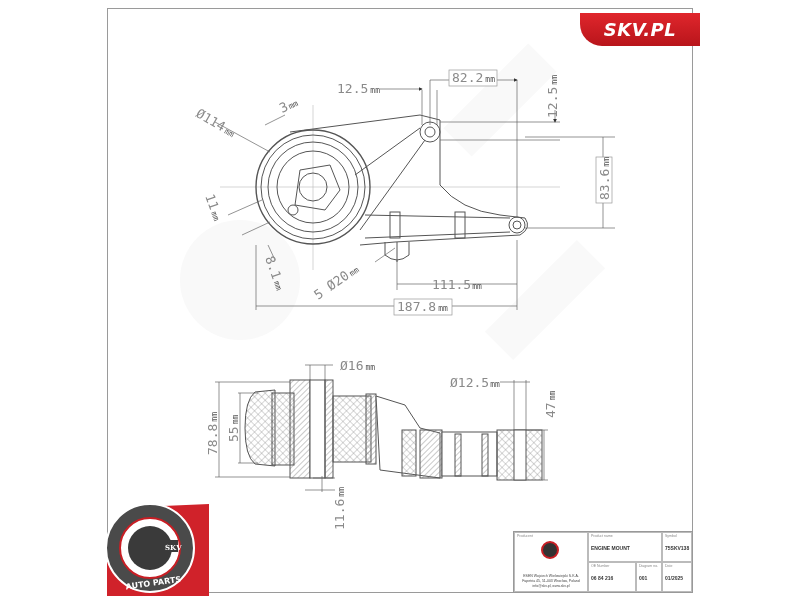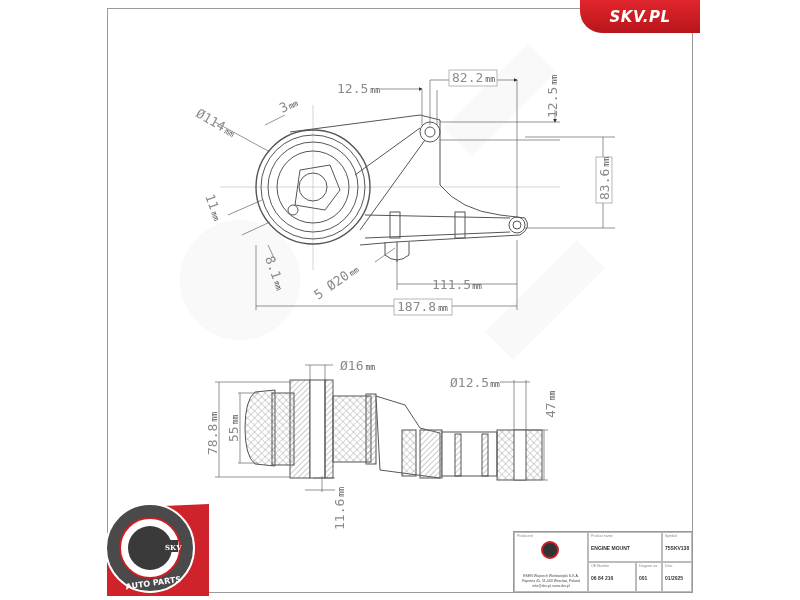--- a/index.html
+++ b/index.html
@@ -1,18 +1,18 @@
 <!DOCTYPE html>
 <html><head>
 <meta charset="utf-8">
 <style>
   html,body{margin:0;padding:0;background:#ffffff;}
   body{width:800px;height:600px;position:relative;overflow:hidden;font-family:"DejaVu Sans",sans-serif;}
   .frame{position:absolute;left:107px;top:8px;width:586px;height:585px;border:1px solid #9a9a9a;box-sizing:border-box;}
-  .brand{position:absolute;left:580px;top:0;width:120px;height:33px;background:linear-gradient(180deg,#e0262c,#b8151b);border-bottom-left-radius:22px;display:flex;align-items:center;justify-content:center;color:#fff;font-weight:bold;font-size:15px;font-style:italic;letter-spacing:0.5px;}
+  .brand{position:absolute;left:580px;top:13px;width:120px;height:33px;background:linear-gradient(180deg,#e0262c,#b8151b);border-bottom-left-radius:22px;display:flex;align-items:center;justify-content:center;color:#fff;font-weight:bold;font-size:18px;font-style:italic;letter-spacing:0.5px;}
   svg.drawing{position:absolute;left:0;top:0;}
   .dim{font-family:"DejaVu Sans Mono",monospace;fill:#8a8a8a;font-size:13px;}
   .unit{font-size:8px;fill:#555;}
   .tb{position:absolute;left:513px;top:531px;width:180px;height:62px;border:1px solid #999;box-sizing:border-box;font-family:"Liberation Sans",sans-serif;background:#fff;}
   .tb .cell{position:absolute;border:1px solid #bbb;box-sizing:border-box;}
   .tb .lbl{position:absolute;left:2px;top:1px;font-size:3.5px;color:#888;}
   .tb .val{position:absolute;left:2px;top:12px;font-size:5px;color:#333;font-weight:bold;}
   .tb .addr{position:absolute;left:1px;bottom:2px;width:70px;font-size:3.5px;color:#444;text-align:center;line-height:5px;}
   .tb .minilogo{position:absolute;left:26px;top:8px;width:18px;height:18px;border-radius:50%;background:#333;border:2px solid #c81e24;box-sizing:border-box;}
   .seal{position:absolute;left:103px;top:500px;}

